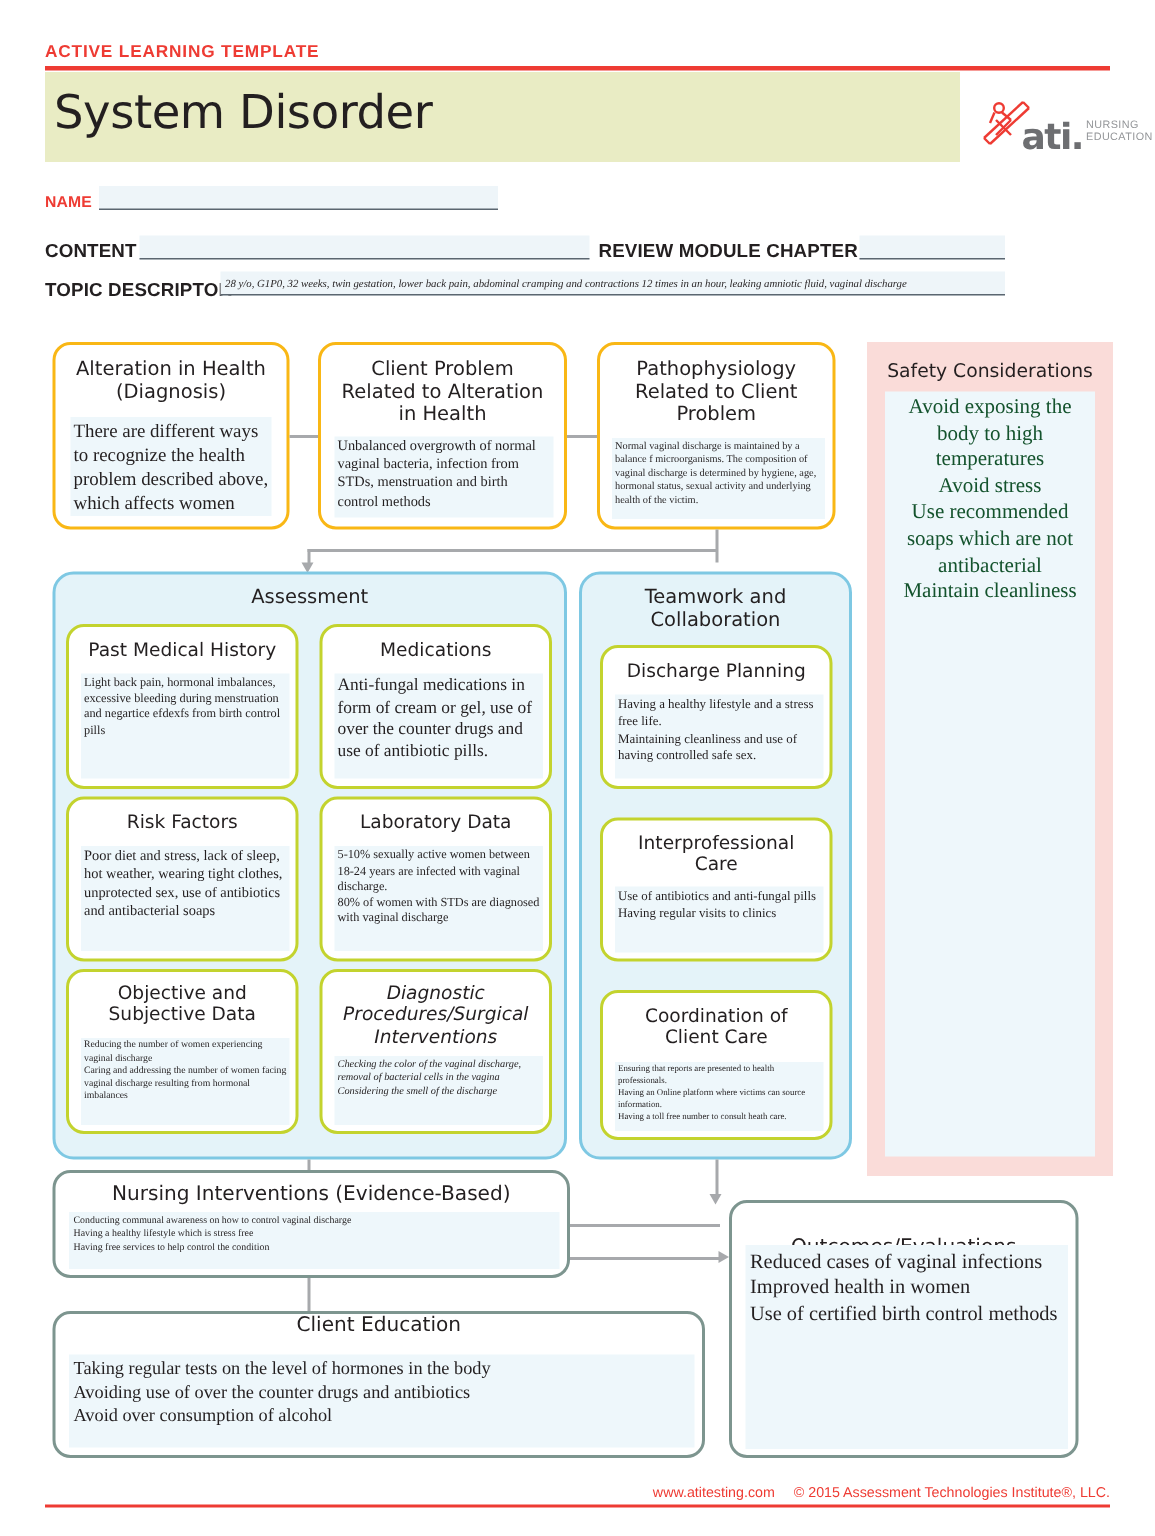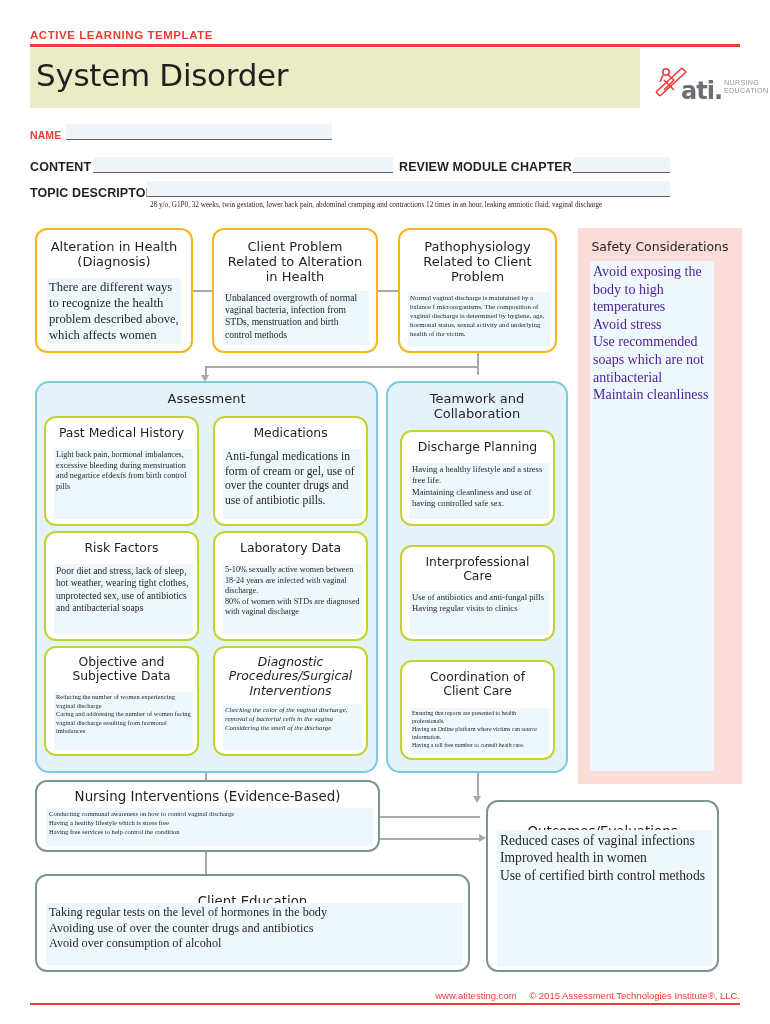--- a/index.html
+++ b/index.html
@@ -83,24 +83,24 @@
   
   .safety{
     position:absolute;left:578px;top:228px;width:164px;height:556px;
     background:#fadcd9;box-sizing:border-box;
   }
   .safety-title{
     position:absolute;left:0;top:11px;width:100%;text-align:center;
     font-family:"DejaVu Sans",sans-serif;font-size:12.5px;color:#231f20;
   }
   .safety-body{
-    position:absolute;left:12px;top:33px;width:124px;height:510px;
+    position:absolute;left:12px;top:33px;width:140px;height:510px;
     background:#eef7fb;font-family:"Liberation Serif",serif;
-    font-size:14px;line-height:17.6px;color:#4c1d95;white-space:pre-line;
-    padding:2px 3px;box-sizing:border-box;
+    font-size:14px;line-height:17.6px;color:#14532d;white-space:pre-line;
+    padding:2px 3px;box-sizing:border-box;text-align:center;
   }
 
   
   .conn{position:absolute;background:#a7a9ac;}
   .arrow-d{
     position:absolute;width:0;height:0;
     border-left:4.5px solid transparent;border-right:4.5px solid transparent;
     border-top:7px solid #a7a9ac;
   }
   .arrow-r{
@@ -158,21 +158,21 @@
     <div class="fld-val" style="left:4px;top:4px;"></div>
   </div>
 
   <div class="fld-label" style="left:399px;top:160px;">REVIEW MODULE CHAPTER</div>
   <div class="fld-line" style="left:573px;top:157px;width:97px;height:16px;">
     <div class="fld-val" style="left:4px;top:4px;"></div>
   </div>
 
   <div class="fld-label" style="left:30px;top:186px;">TOPIC DESCRIPTOR</div>
   <div class="fld-line" style="left:147px;top:181px;width:523px;height:16px;">
-    <div class="fld-val" style="left:3px;top:20px;">28 y/o, G1P0, 32 weeks, twin gestation, lower back pain, abdominal cramping and contractions 12 times in an hour, leaking amniotic fluid, vaginal discharge</div>
+    <div class="fld-val" style="left:3px;top:4px;font-style:italic;">28 y/o, G1P0, 32 weeks, twin gestation, lower back pain, abdominal cramping and contractions 12 times in an hour, leaking amniotic fluid, vaginal discharge</div>
   </div>
 
   <div class="safety">
     <div class="safety-title">Safety Considerations</div>
     <div class="safety-body">Avoid exposing the body to high temperatures
 Avoid stress
 Use recommended soaps which are not antibacterial
 Maintain cleanliness</div>
   </div>
 
@@ -281,21 +281,21 @@
   <div class="arrow-r" style="left:479px;top:834px;"></div>
 
   <div class="node b-green" style="left:35px;top:780px;width:345px;height:72px;">
     <div class="node-hd" style="font-size:13.4px;padding:7px 4px 0;">Nursing Interventions (Evidence-Based)</div>
     <div class="node-body" style="position:absolute;left:9px;top:26px;width:327px;height:38px;font-size:6.6px;line-height:8.8px;padding:2px 3px;">Conducting communal awareness on how to control vaginal discharge
 Having a healthy lifestyle which is stress free
 Having free services to help control the condition</div>
   </div>
 
   <div class="node b-green" style="left:35px;top:874px;width:435px;height:98px;">
-    <div class="node-hd" style="font-size:13.4px;padding:18px 4px 0;">Client Education</div>
+    <div class="node-hd" style="font-size:13.4px;padding:0 4px 0;">Client Education</div>
     <div class="node-body" style="position:absolute;left:9px;top:27px;width:417px;height:62px;font-size:12.2px;line-height:15.6px;padding:2px 3px;">Taking regular tests on the level of hormones in the body
 Avoiding use of over the counter drugs and antibiotics
 Avoid over consumption of alcohol</div>
   </div>
 
   <div class="node b-green" style="left:486px;top:800px;width:233px;height:172px;">
     <div class="node-hd" style="font-size:13.4px;padding:22px 4px 0;">Outcomes/Evaluations</div>
     <div class="node-body" style="position:absolute;left:9px;top:28px;width:215px;height:136px;font-size:13.6px;line-height:17.4px;padding:2px 3px;">Reduced cases of vaginal infections
 Improved health in women
 Use of certified birth control methods</div>

